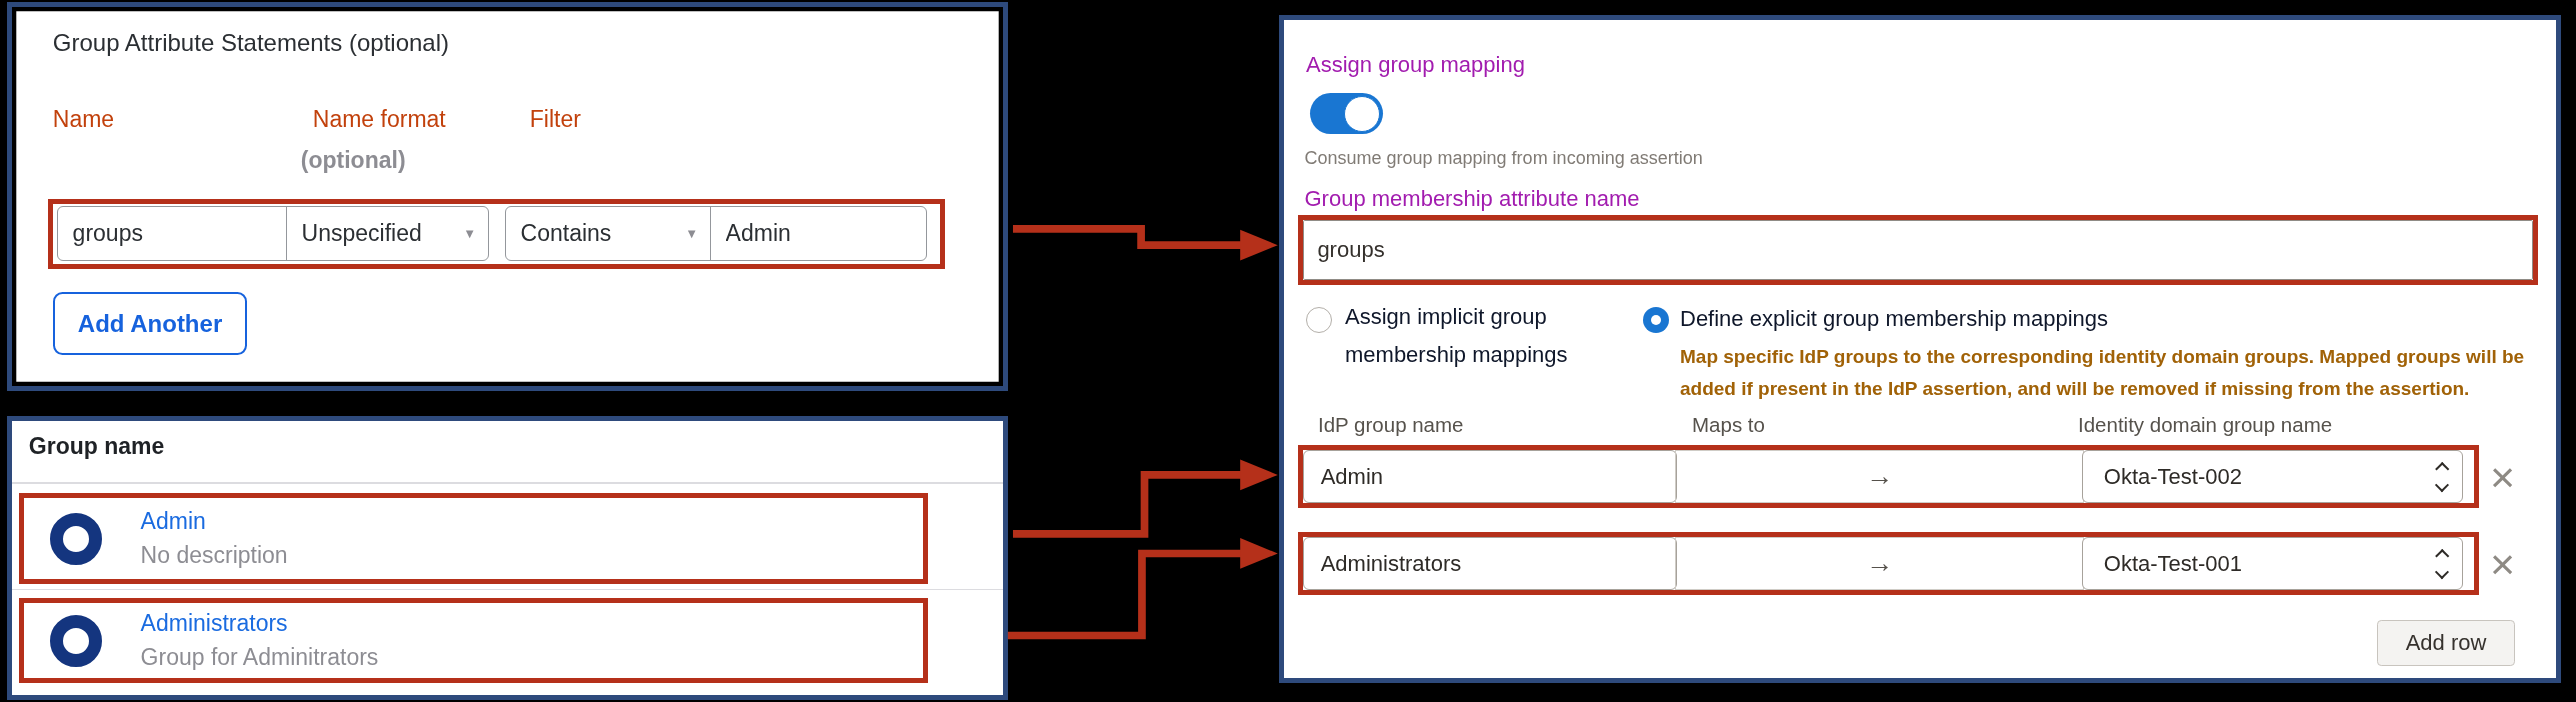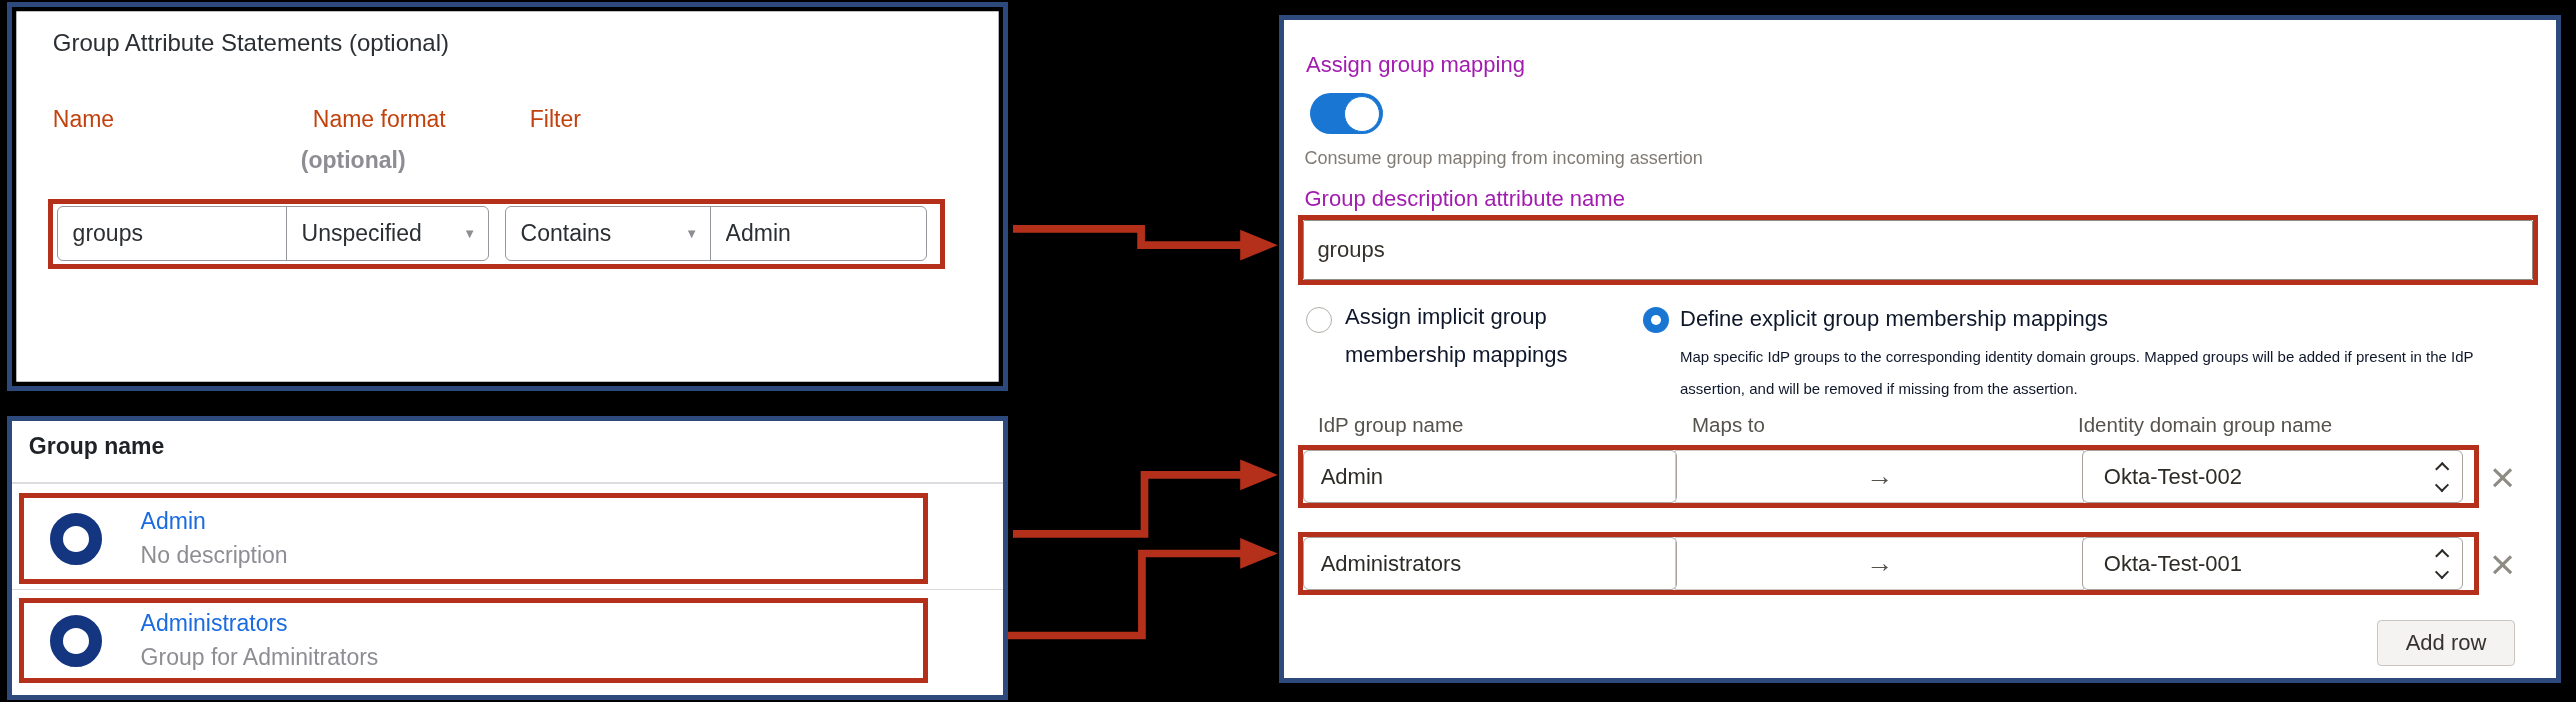--- a/index.html
+++ b/index.html
@@ -46,21 +46,21 @@
                 border:0.9px solid #1976d2;box-sizing:border-box;}
   .hint{font-size:18px;color:#807b75;}
   #attr-frame{left:13.7px;top:195px;width:1240px;height:70px;}
   #attr-input{width:100%;height:100%;box-sizing:border-box;border:1.7px solid #908c86;border-radius:1.7px;
               font-size:22px;color:#34302c;padding-left:13.7px;outline:none;}
   .radio{position:absolute;width:26px;height:26px;border-radius:50%;box-sizing:border-box;cursor:pointer;}
   .radio.off{border:1.7px solid #b3afa9;background:#fff;}
   .radio.on{background:#1976d2;}
   .radio.on::after{content:"";position:absolute;left:7.7px;top:7.7px;width:10.2px;height:10.2px;border-radius:50%;background:#fff;}
   .radio-lbl{font-size:22px;color:#0f172a;line-height:38px;}
-  .radio-desc{font-size:15px;color:#0f172a;line-height:32px;}
+  .radio-desc{font-size:19px;color:#a16207;line-height:32px;font-weight:bold;}
   .th{font-size:20.5px;color:#56524c;}
   .map-row{display:flex;align-items:stretch;padding:0;}
   #map-row-1{left:13.7px;top:425px;width:1181px;height:63px;}
   #map-row-2{left:13.7px;top:512px;width:1181px;height:63px;}
   .cell-input{width:374px;border:1.7px solid #a7a29b;border-radius:6px;background:#fff;box-sizing:border-box;
               display:flex;align-items:center;padding-left:17px;font-size:22px;color:#2e2b27;}
   .cell-maps{width:409px;border:1.7px solid #cfccc6;margin-left:-1.7px;box-sizing:border-box;
              display:flex;align-items:center;justify-content:center;font-size:27px;color:#55514b;}
   .cell-select{width:381px;border:1.7px solid #a7a29b;border-radius:6px;margin-left:-1.7px;background:#fff;
                box-sizing:border-box;display:flex;align-items:center;padding:0 15.4px 0 20.5px;
@@ -100,20 +100,21 @@
         <div class="fcell divider" style="width:205px;">
           <span>Contains</span>
           <span class="caret">▼</span>
         </div>
         <div class="fcell" style="flex:1;">
           <input class="ftext" value="Admin" style="">
         </div>
       </div>
     </div>
 
+    <button class="abs" id="add-another">Add Another</button>
   </div>
 </div>
 
 <div class="panel" id="panel-groups">
   <div class="panel-inner">
     <div class="abs groups-header">Group name</div>
     <div class="hdiv" style="top:61px;"></div>
     <div class="hdiv" style="top:168px;height:1.3px;"></div>
 
     <div class="hl-frame group-item" id="group-item-1">
@@ -135,21 +136,21 @@
 </div>
 
 <div class="panel" id="panel-idp">
   <div class="panel-inner">
     <div class="abs lbl" style="left:22px;top:32px;">Assign group mapping</div>
     <div class="abs" id="toggle">
       <div class="knob"></div>
     </div>
     <div class="abs hint" style="left:20.5px;top:128px;">Consume group mapping from incoming assertion</div>
 
-    <div class="abs lbl" style="left:20.5px;top:166px;">Group description attribute name</div>
+    <div class="abs lbl" style="left:20.5px;top:166px;">Group membership attribute name</div>
     <div class="hl-frame" id="attr-frame">
       <input id="attr-input" value="groups" style="">
     </div>
 
     <div class="radio off abs" style="left:22px;top:287px;"></div>
     <div class="abs radio-lbl" style="left:61px;top:278px;width:232px;">Assign implicit group membership mappings</div>
 
     <div class="radio on abs" style="left:359px;top:287px;"></div>
     <div class="abs radio-lbl" style="left:396px;top:280px;">Define explicit group membership mappings</div>
     <div class="abs radio-desc" style="left:396px;top:321px;width:858px;">Map specific IdP groups to the corresponding identity domain groups. Mapped groups will be added if present in the IdP assertion, and will be removed if missing from the assertion.</div>

